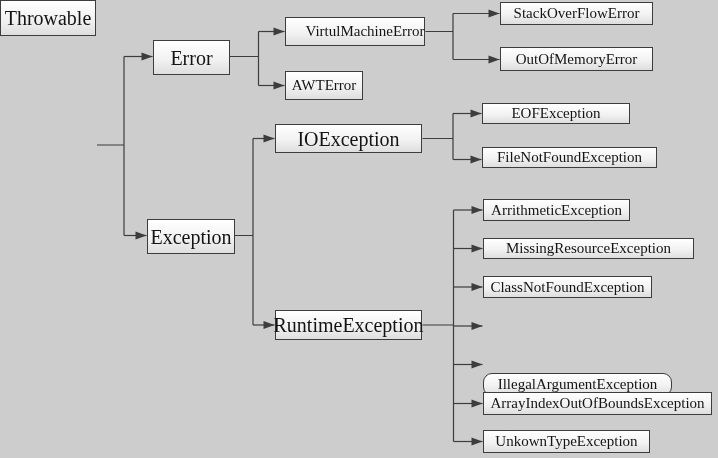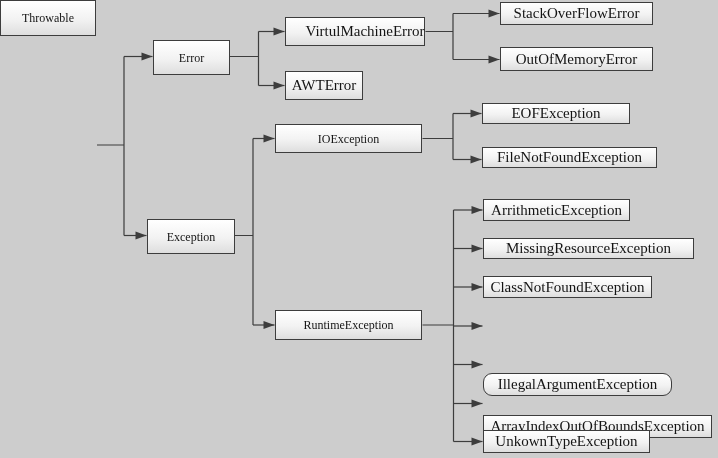--- a/index.html
+++ b/index.html
@@ -33,21 +33,21 @@
     background: linear-gradient(180deg, #ffffff 0%, #f2f2f2 55%, #dedede 100%);
     color: #141414;
     display: flex;
     align-items: center;
     justify-content: center;
     white-space: nowrap;
     font-size: 15px;
     line-height: 1;
   }
   .node.lg {
-    font-size: 12px;
+    font-size: 20px;
   }
 </style>
 </head>
 <body>
 
 <div class="canvas">
 
   <svg class="connectors" viewBox="0 0 718 458" xmlns="http://www.w3.org/2000/svg">
     <defs>
       <marker id="arrow" markerUnits="userSpaceOnUse" markerWidth="12" markerHeight="9" refX="11.5" refY="4.5" orient="auto">
@@ -96,16 +96,16 @@
   <div class="node" style="left:500px; top:2px; width:153px; height:23px;">StackOverFlowError</div>
   <div class="node" style="left:500px; top:47px; width:153px; height:24px;text-align:center;">OutOfMemoryError</div>
 
   <div class="node" style="left:482px; top:103px; width:148px; height:21px;">EOFException</div>
   <div class="node" style="left:482px; top:147px; width:175px; height:21px;">FileNotFoundException</div>
 
   <div class="node" style="left:483px; top:199px; width:147px; height:22px;">ArrithmeticException</div>
   <div class="node" style="left:483px; top:238px; width:211px; height:21px;">MissingResourceException</div>
   <div class="node" style="left:483px; top:276px; width:169px; height:22px;">ClassNotFoundException</div>
   <div class="node" style="left:483px; top:373px; width:189px; height:23px;border-radius:9px;">IllegalArgumentException</div>
-  <div class="node" style="left:483px; top:392px; width:229px; height:23px;margin-top:23px;">ArrayIndexOutOfBoundsException</div>
+  <div class="node" style="left:483px; top:392px; width:229px; height:23px;">ArrayIndexOutOfBoundsException</div>
   <div class="node" style="left:483px; top:430px; width:167px; height:23px;">UnkownTypeException</div>
 
 </div>
 
 </body></html>

